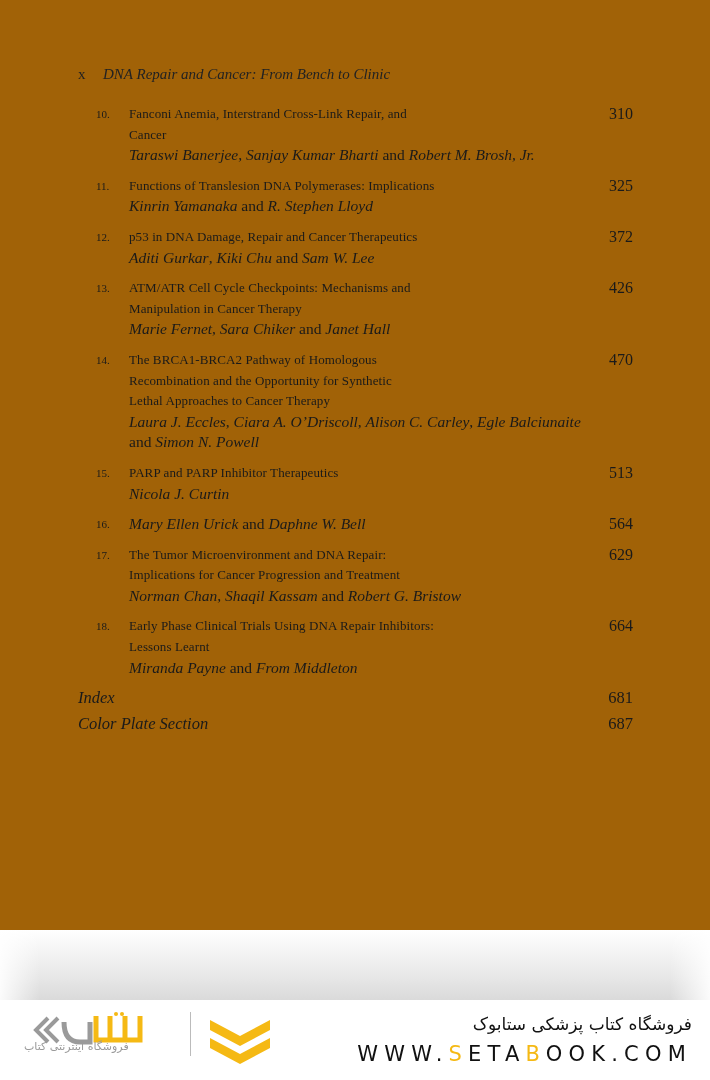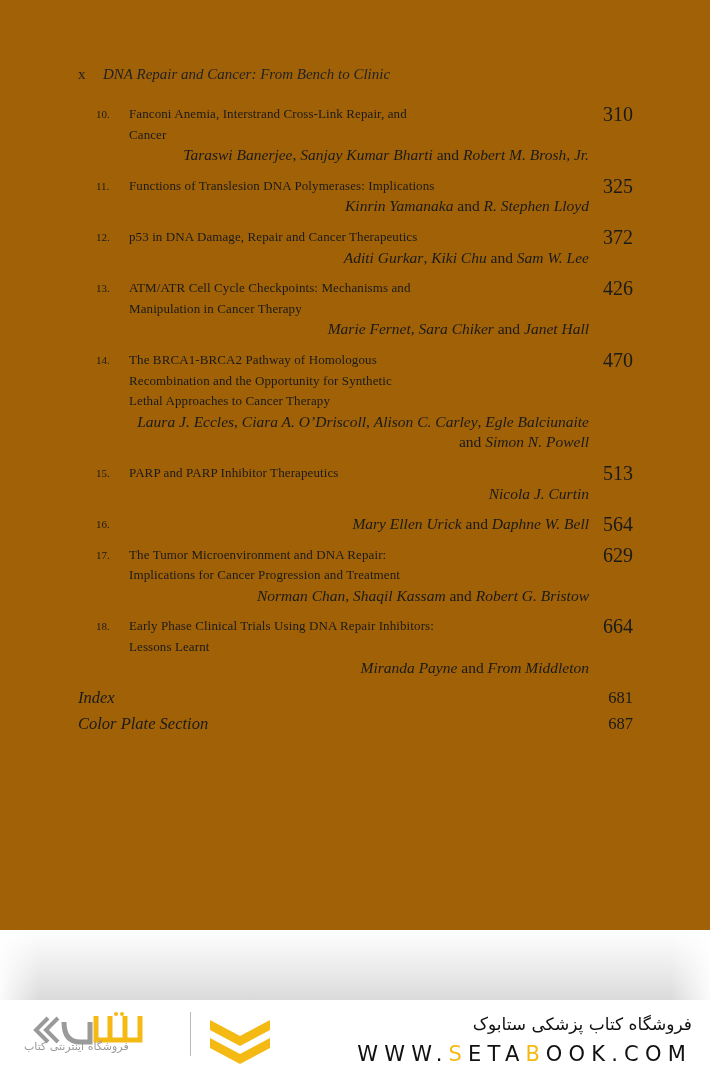--- a/index.html
+++ b/index.html
@@ -23,26 +23,26 @@
     position: absolute; left: 96px; top: 0;
     font-family: "Liberation Serif", serif; font-size: 11px; line-height: 20.6px;
   }
   .entry .title {
     margin-left: 129px; width: 460px;
     font-family: "Liberation Serif", serif; font-size: 13px; line-height: 20.6px;
     letter-spacing: 0.1px;
   }
   .entry .authors {
     margin-left: 129px; width: 460px;
-    font-family: "Liberation Serif", serif; font-size: 15.5px; line-height: 20.6px; text-align: right;
+    font-family: "Liberation Serif", serif; font-size: 15.5px; line-height: 20.6px;
   }
   .entry .authors i { font-style: italic; }
   .entry .page-num {
     position: absolute; right: 77px; top: 0;
-    font-family: "Liberation Serif", serif; font-size: 20px; line-height: 20.6px;
+    font-family: "Liberation Serif", serif; font-size: 16px; line-height: 20.6px;
   }
   .backmatter { position: relative; height: 26px; text-align: center; }
   .backmatter .label {
     position: absolute; left: 78px; top: 0;
     font-family: "Liberation Serif", serif; font-style: italic; font-size: 16.5px; line-height: 20.6px;
   }
   .backmatter .page-num {
     position: absolute; right: 77px; top: 0;
     font-family: "Liberation Serif", serif; font-size: 16.5px; line-height: 20.6px;
   }

